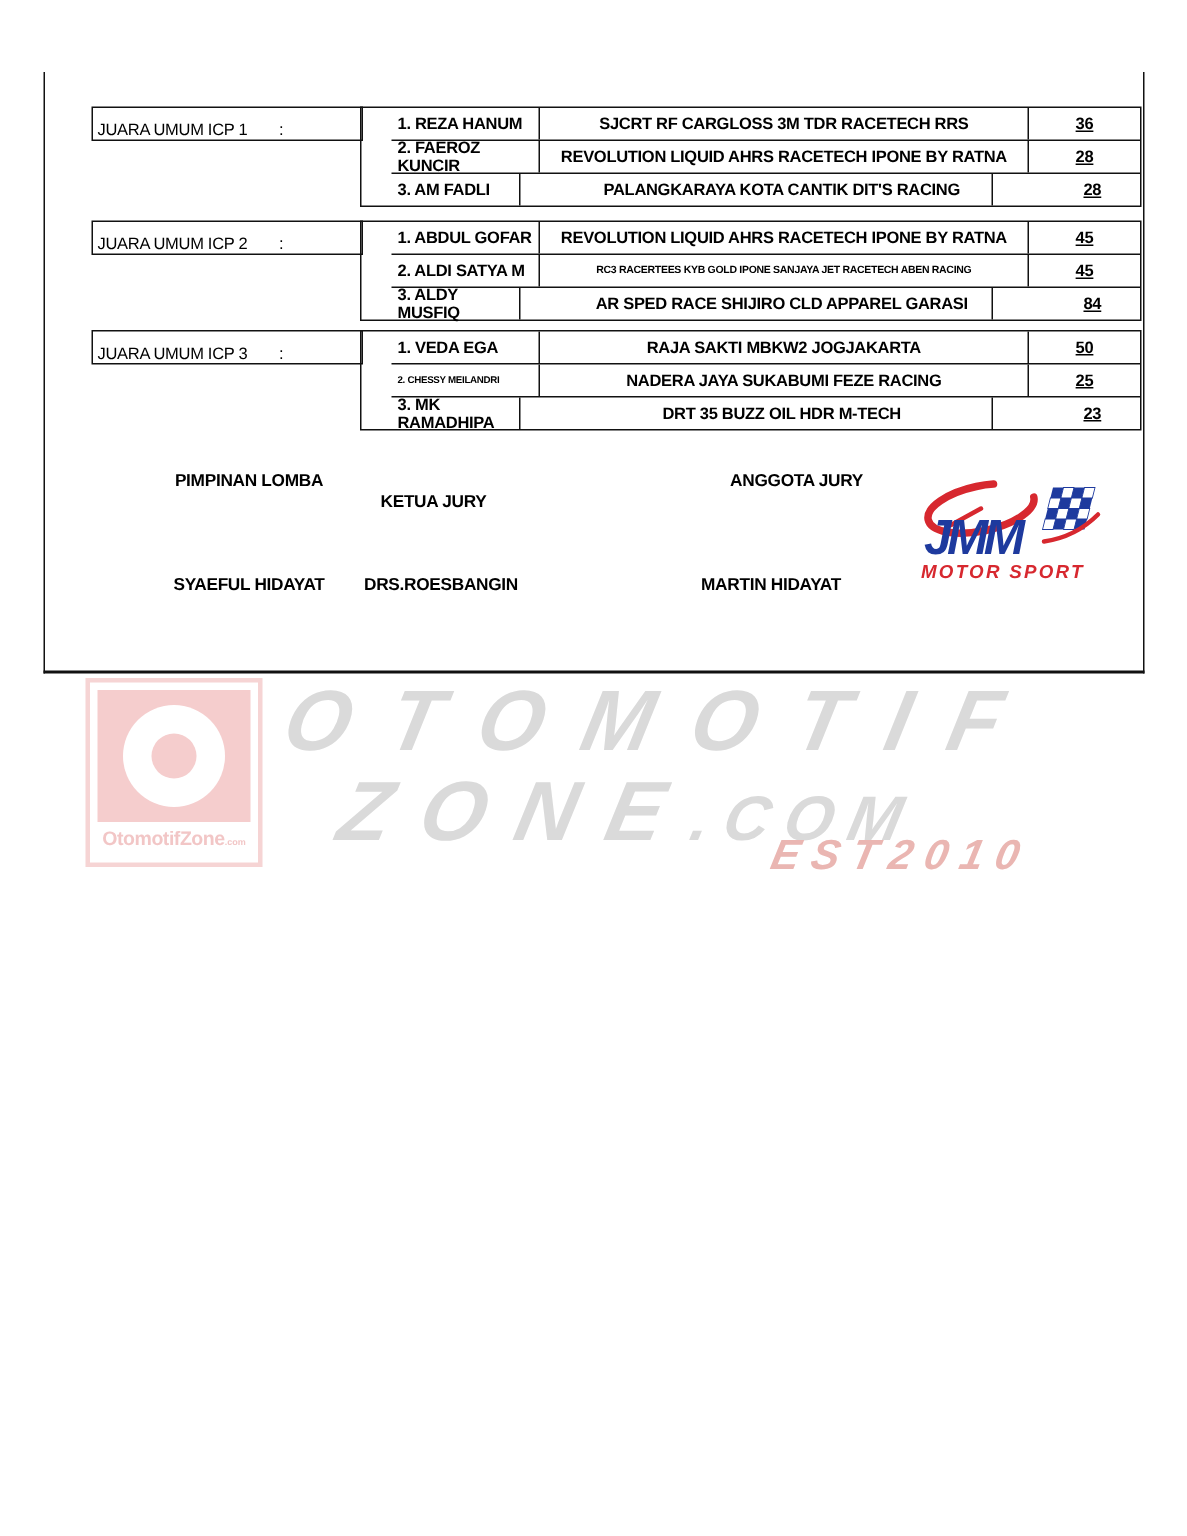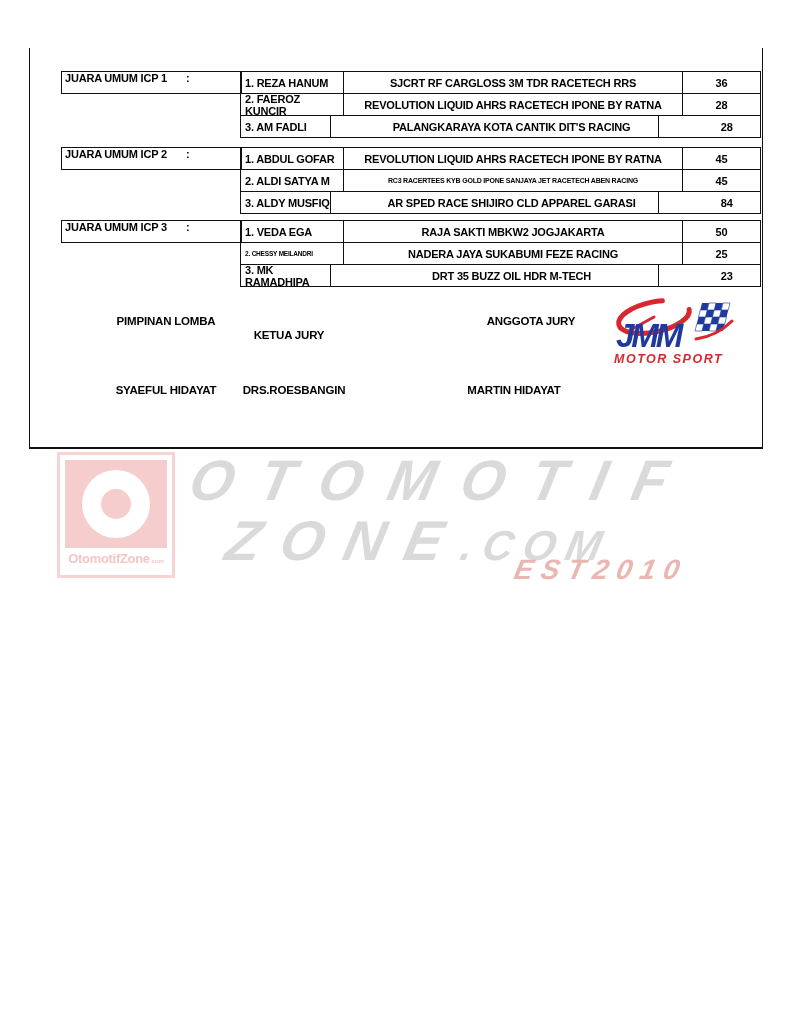--- a/index.html
+++ b/index.html
@@ -7,40 +7,40 @@
           font-family:"Liberation Sans",sans-serif;color:#000;}
 
   
   .page-border{position:absolute;left:29px;top:48px;width:732px;height:399px;
                border-left:1.5px solid #111;border-right:1.5px solid #111;
                border-bottom:2.5px solid #111;}
 
   
   .sec{position:absolute;left:61px;width:701px;height:70px;}
   .label-cell{position:absolute;left:0;top:0;width:176px;height:20.5px;
-              border:1.5px solid #111;display:flex;align-items:flex-start;
-              padding-left:3px;font-weight:700;font-size:11px;letter-spacing:-0.2px;}
+              border:1.5px solid #111;display:flex;align-items:flex-end;
+              padding-left:3px;font-weight:400;font-size:11px;letter-spacing:-0.2px;}
   .label-cell .colon{position:absolute;left:124px;}
   .grid{position:absolute;left:179px;top:0;width:519px;border:1.5px solid #111;}
-  .g-row{display:flex;height:21px;border-bottom:1.5px solid #111;}
+  .g-row{display:flex;height:21px;border-bottom:1.5px solid #111;margin-left:20px;}
   .g-row:last-child{border-bottom:none;gap:35px;}
   .g-cell{display:flex;align-items:center;font-weight:700;font-size:11px;
           letter-spacing:-0.2px;border-right:1.5px solid #111;box-sizing:border-box;}
   .g-name{width:103px;padding-left:4px;}
   .g-team{width:339px;justify-content:center;text-align:left;}
-  .g-points{width:77px;justify-content:center;border-right:none;}
+  .g-points{width:77px;justify-content:center;border-right:none;text-decoration:underline;}
   .sm-team{font-size:7px;}
   .sm-name{font-size:6.5px;}
 
   
   .sig{position:absolute;transform:translateX(-50%);font-weight:700;font-size:11.5px;
        letter-spacing:-0.2px;white-space:nowrap;}
 
   
-  .jmm{position:absolute;left:608px;top:295px;text-decoration:underline;}
+  .jmm{position:absolute;left:608px;top:317px;text-decoration:underline;}
 
   
   .wm{position:absolute;font-style:italic;font-weight:900;white-space:nowrap;}
   .wm-line1{left:198px;top:447px;font-size:56px;color:#dadada;letter-spacing:26px;
             transform:skewX(-12deg) scaleY(1.02);transform-origin:left top;}
   .wm-line2{left:234px;top:508px;font-size:56px;color:#dadada;letter-spacing:20px;
             transform:skewX(-12deg);transform-origin:left top;}
   .wm-line2 .com{font-size:42px;letter-spacing:10px;}
   .wm-est{left:518px;top:554px;font-size:28px;color:#eab6b2;letter-spacing:8px;
           transform:skewX(-12deg);transform-origin:left top;}

